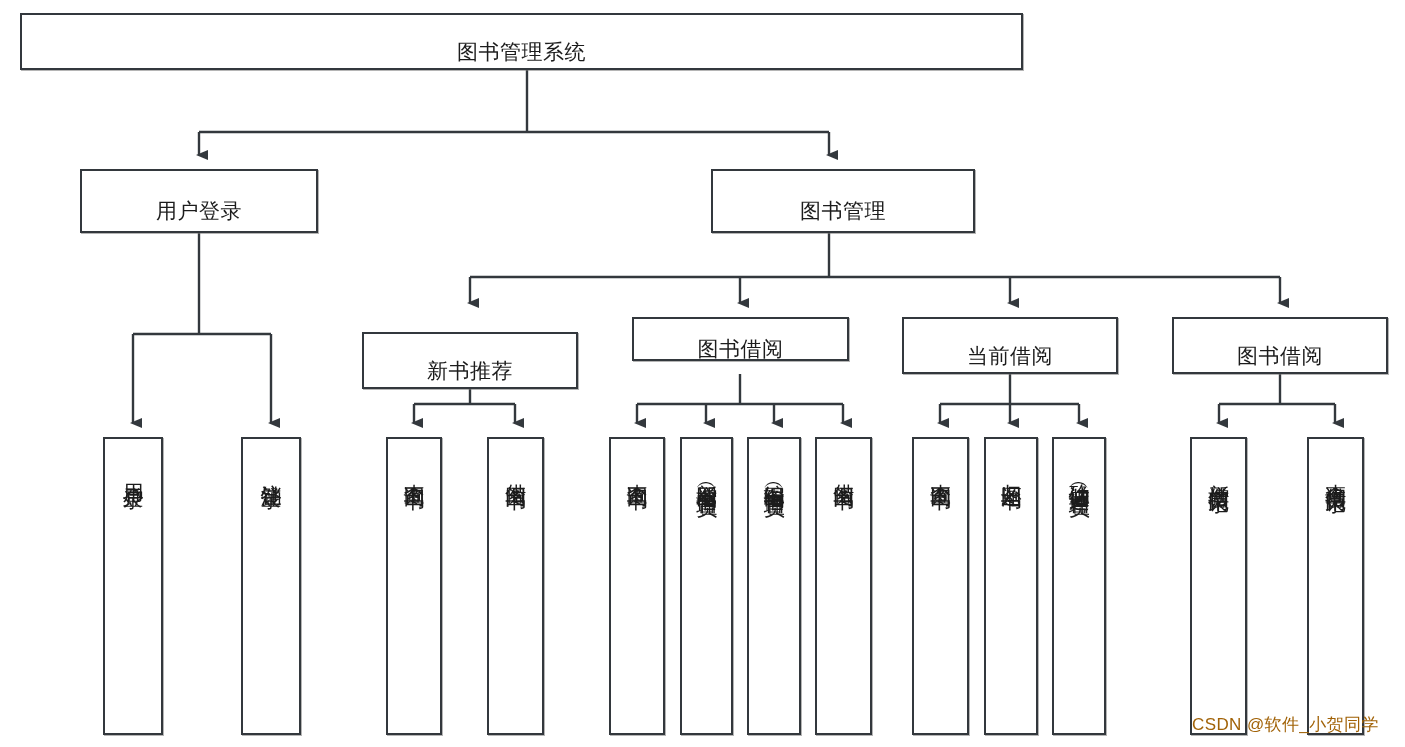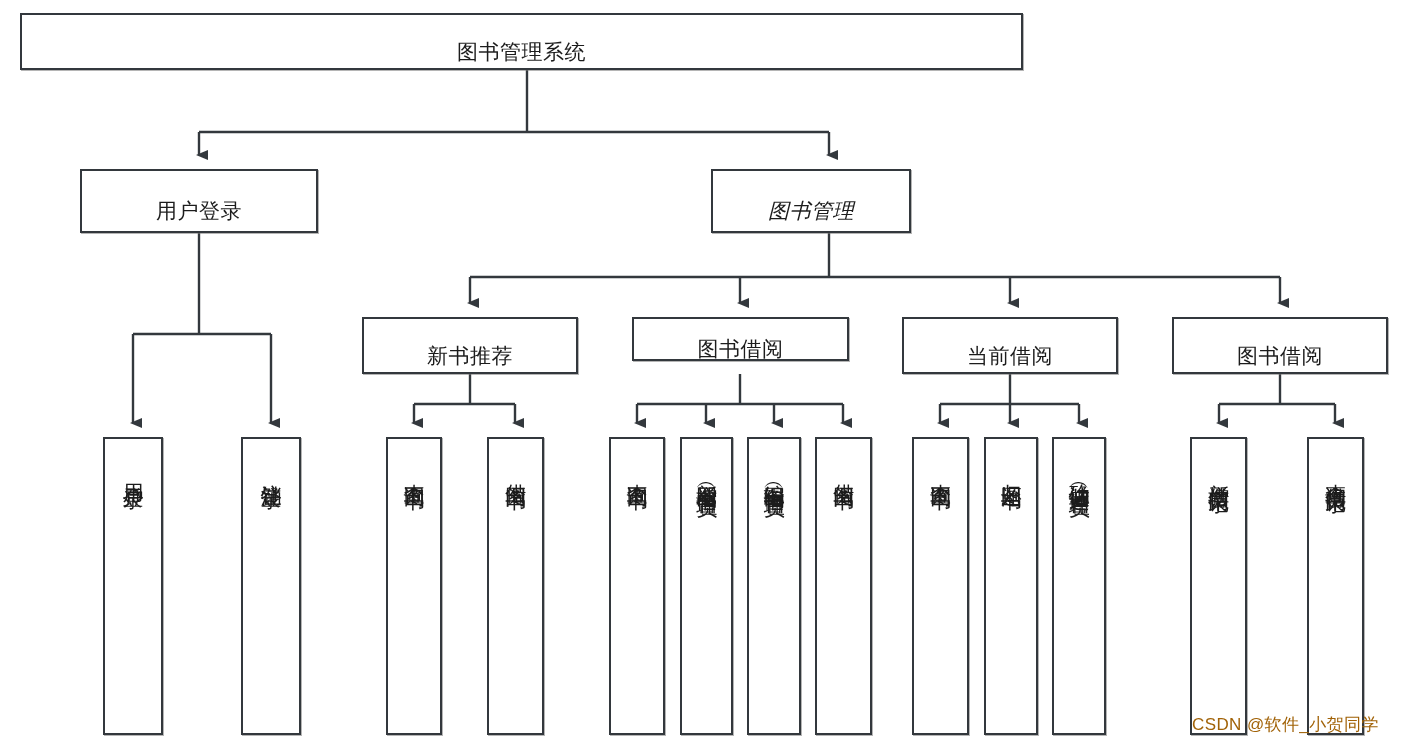--- a/index.html
+++ b/index.html
@@ -120,25 +120,25 @@
     </g>
   </svg>
 
   <div class="node-box" id="node-root" style="left: 20px; top: 13px; width: 1003px; height: 57px;">
     <span class="node-label">图书管理系统</span>
   </div>
 
   <div class="node-box" id="node-l2-0" style="left: 80px; top: 169px; width: 238px; height: 64px;">
     <span class="node-label">用户登录</span>
   </div>
-  <div class="node-box" id="node-l2-1" style="left: 711px; top: 169px; width: 200px; height: 64px; font-style: italic;">
+  <div class="node-box" id="node-l2-1" style="left: 711px; top: 169px; width: 264px; height: 64px;">
     <span class="node-label">图书管理</span>
   </div>
 
-  <div class="node-box" id="node-l3-0" style="left: 362px; top: 317px; width: 216px; height: 57px;">
+  <div class="node-box" id="node-l3-0" style="left: 362px; top: 332px; width: 216px; height: 57px;">
     <span class="node-label">新书推荐</span>
   </div>
   <div class="node-box" id="node-l3-1" style="left: 632px; top: 317px; width: 217px; height: 44px;">
     <span class="node-label">图书借阅</span>
   </div>
   <div class="node-box" id="node-l3-2" style="left: 902px; top: 317px; width: 216px; height: 57px;">
     <span class="node-label">当前借阅</span>
   </div>
   <div class="node-box" id="node-l3-3" style="left: 1172px; top: 317px; width: 216px; height: 57px;">
     <span class="node-label">图书借阅</span>

